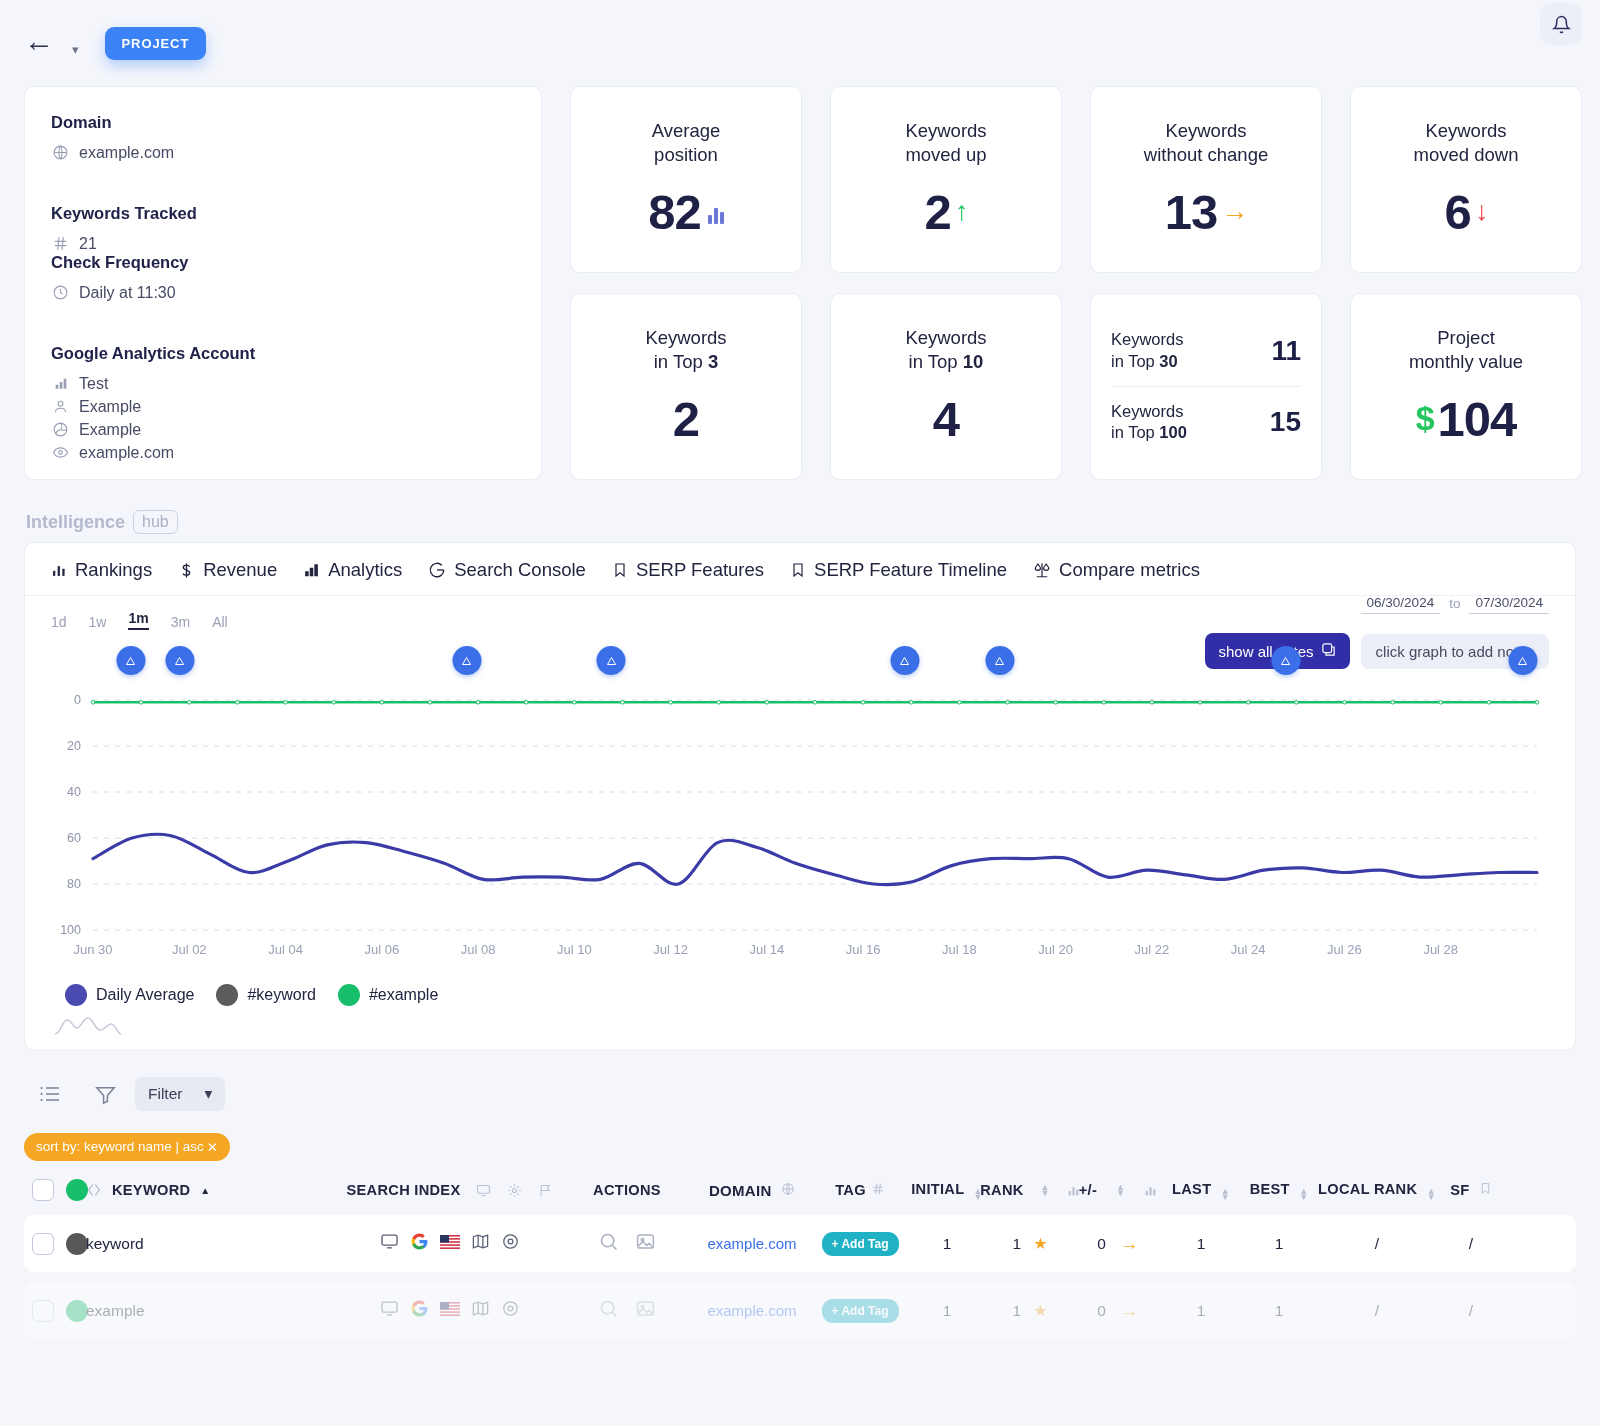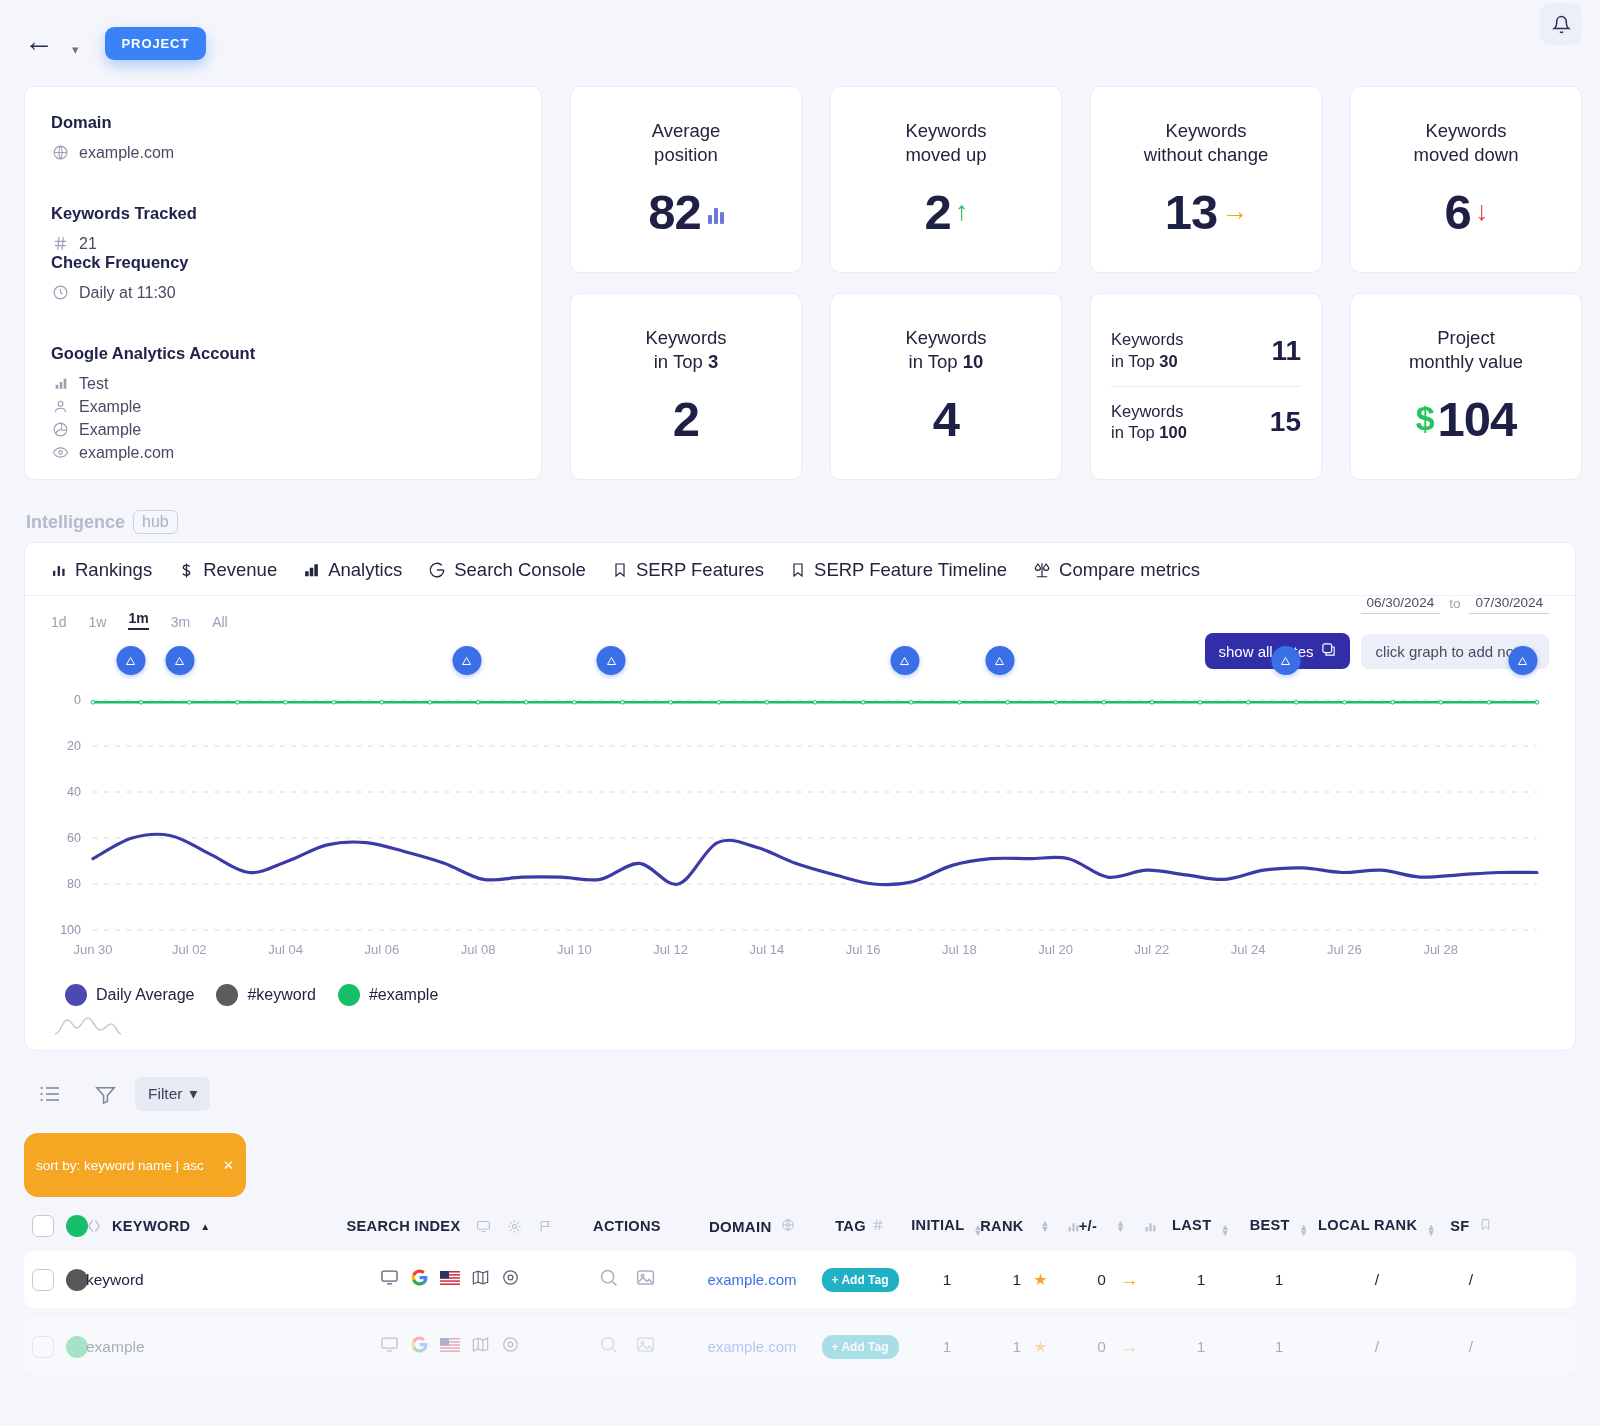--- a/index.html
+++ b/index.html
@@ -170,26 +170,26 @@
     display:flex; align-items:center; gap:12px; padding:0 18px;
   }
   .searchbox input{
     border:0; background:transparent; outline:none;
     font-size:17px; color:#6e7388; font-family:inherit; width:100%;
   }
   .searchbox input::placeholder{ color:#8b90a4; }
   .ticon{ color:#7c8297; display:inline-flex; margin-left:14px;}
   .filter-btn{
     background:#e7eaf2; color:#3c4059; font-size:15.5px;
-    padding:8px 13px; border-radius:7px; display:flex; align-items:center; gap:7px;
+    padding:8px 13px; border-radius:7px; display:flex; align-items:center; gap:22px;
   }
   .sortchip{
-    margin:22px 0 0 24px; display:inline-flex; align-items:center; gap:19px;
+    margin:22px 0 0 24px; display:inline-flex; gap:3px;
     background:#f5a623; color:#fff; font-size:13.5px;
-    padding:24px 12px; border-radius:14px;
+    padding:6px 12px; border-radius:14px;
   }
 
   
   .thead{
     display:flex; align-items:center;
     padding:18px 24px 14px;
     font-size:14.6px; font-weight:bold; letter-spacing:.3px; color:#22253f;
   }
   .trow{
     display:flex; align-items:center;

